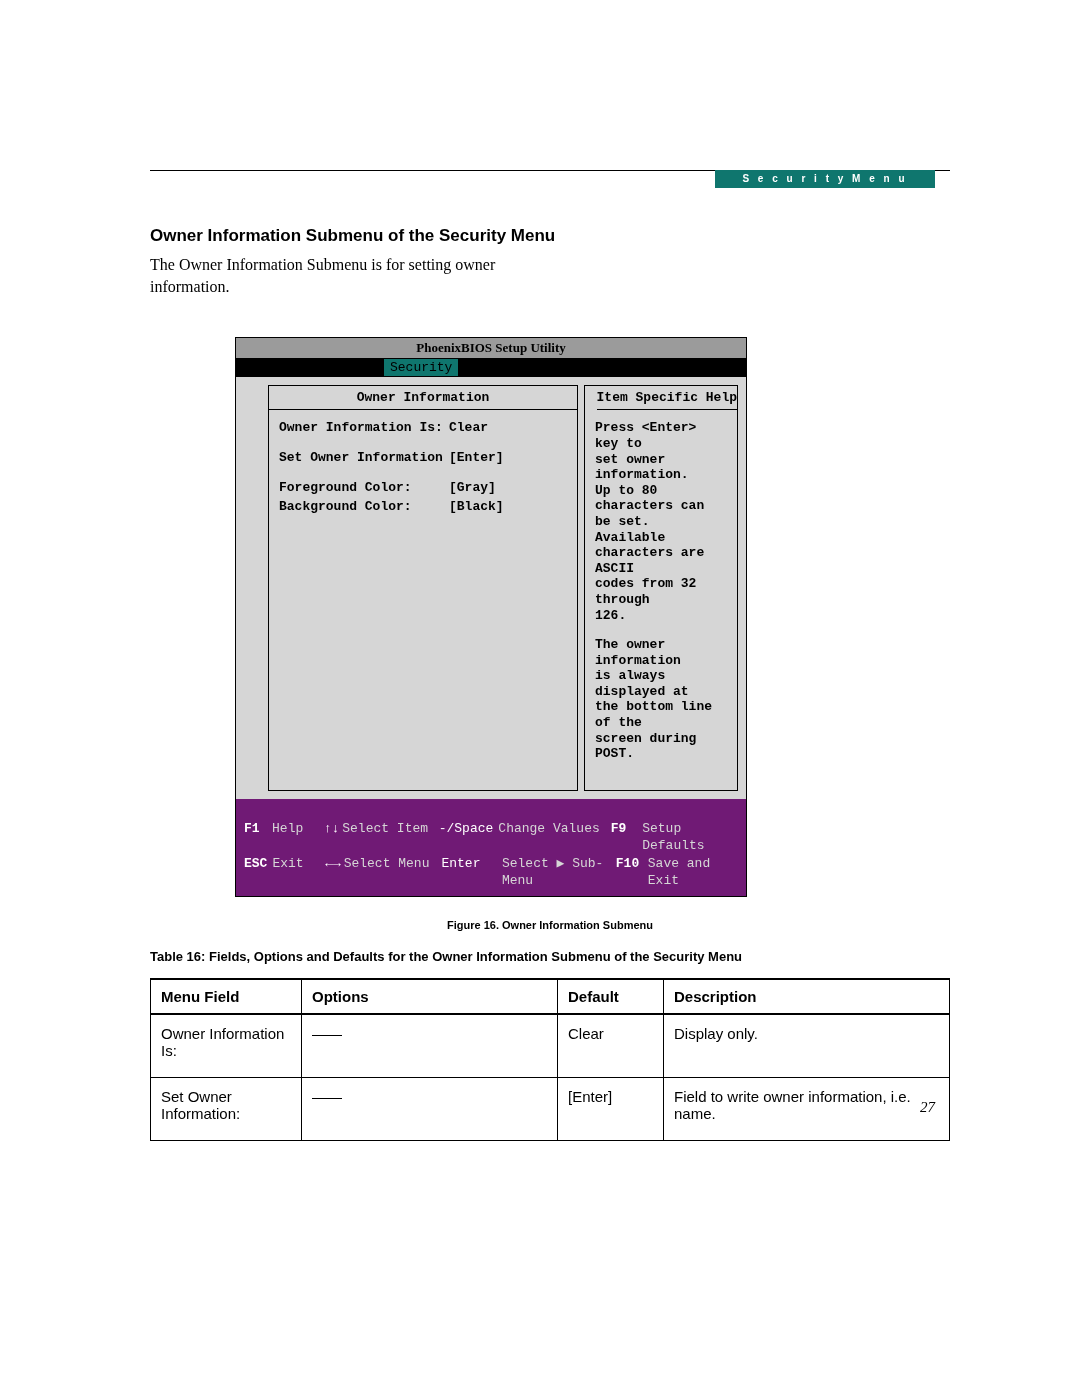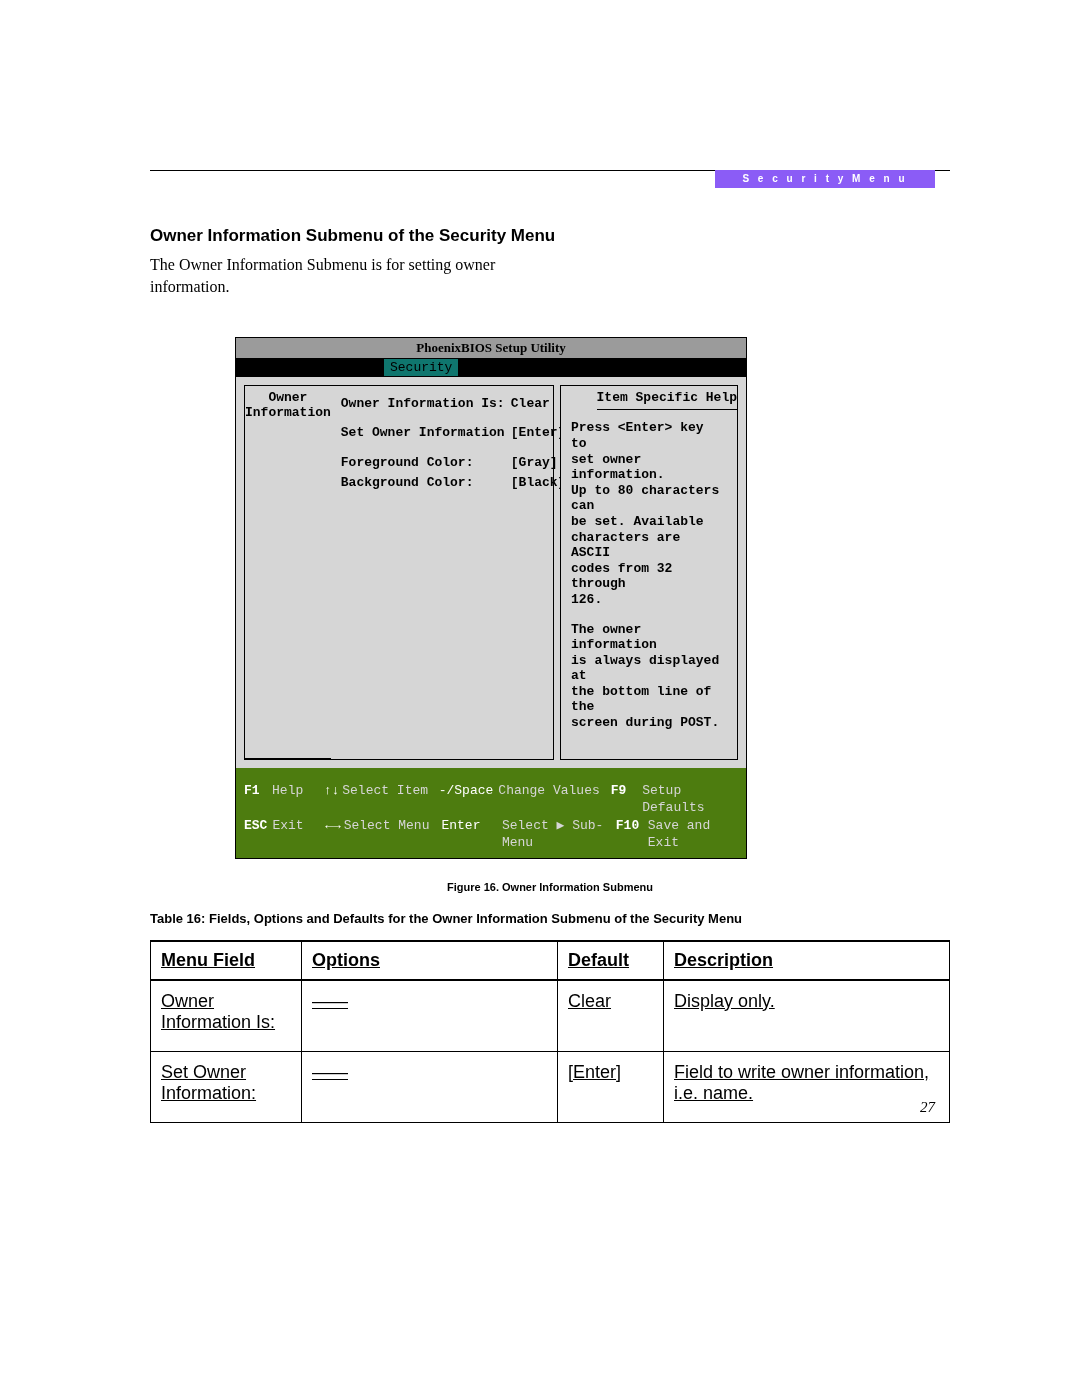--- a/index.html
+++ b/index.html
@@ -25,21 +25,21 @@
   .top-rule {
     border-top: 1px solid #000;
     margin-bottom: 0;
   }
   .header-tag {
     position: absolute;
     right: 145px;
     top: 170px;
     width: 220px;
     height: 18px;
-    background: #8b5cf6;
+    background: #0f766e;
     color: #fff;
     font-family: Arial, Helvetica, sans-serif;
     font-weight: bold;
     font-size: 10px;
     letter-spacing: 3px;
     text-align: center;
     line-height: 18px;
   }
   h2.section-title {
     font-family: Arial, Helvetica, sans-serif;
@@ -95,21 +95,22 @@
     gap: 6px;
   }
   .panel {
     border: 1px solid #000;
     background: #d6d6d6;
     box-sizing: border-box;
   }
   .panel-left {
     width: 310px;
     display: flex;
-    flex-direction: row;
+    flex-direction: column;
+    margin-left: 24px;
   }
   .panel-right {
     flex: 1;
     display: flex;
     flex-direction: column;
     align-items: flex-end;
   }
   .panel-heading {
     text-align: center;
     font-weight: bold;
@@ -132,25 +133,25 @@
     flex: 1;
   }
   .bios-help {
     font-weight: bold;
   }
   .bios-help p {
     margin: 0 0 14px 0;
     white-space: pre-line;
   }
   .bios-footer {
-    background: #4d7c0f;
+    background: #701a75;
     color: #d6d6d6;
     font-family: "Courier New", Courier, monospace;
     font-size: 13px;
-    padding: 14px 8px 6px 8px;
+    padding: 21px 8px 6px 8px;
     line-height: 1.35;
   }
   .bios-footer .frow {
     display: flex;
   }
   .fk {
     color: #fff;
     width: 32px;
     font-weight: bold;
   }
@@ -194,22 +195,21 @@
     font-family: Arial, Helvetica, sans-serif;
     font-weight: bold;
     font-size: 13px;
     text-align: left;
     margin: 0 0 14px 0;
   }
   table.fields {
     width: 100%;
     border-collapse: collapse;
     font-family: Arial, Helvetica, sans-serif;
-    font-size: 18px;
-    text-decoration: underline;
+    font-size: 15px;
   }
   table.fields th {
     text-align: left;
     font-weight: bold;
     border-top: 2px solid #000;
     border-bottom: 1px solid #000;
     border-left: 1px solid #000;
     padding: 8px 10px;
     background: #fff;
   }

